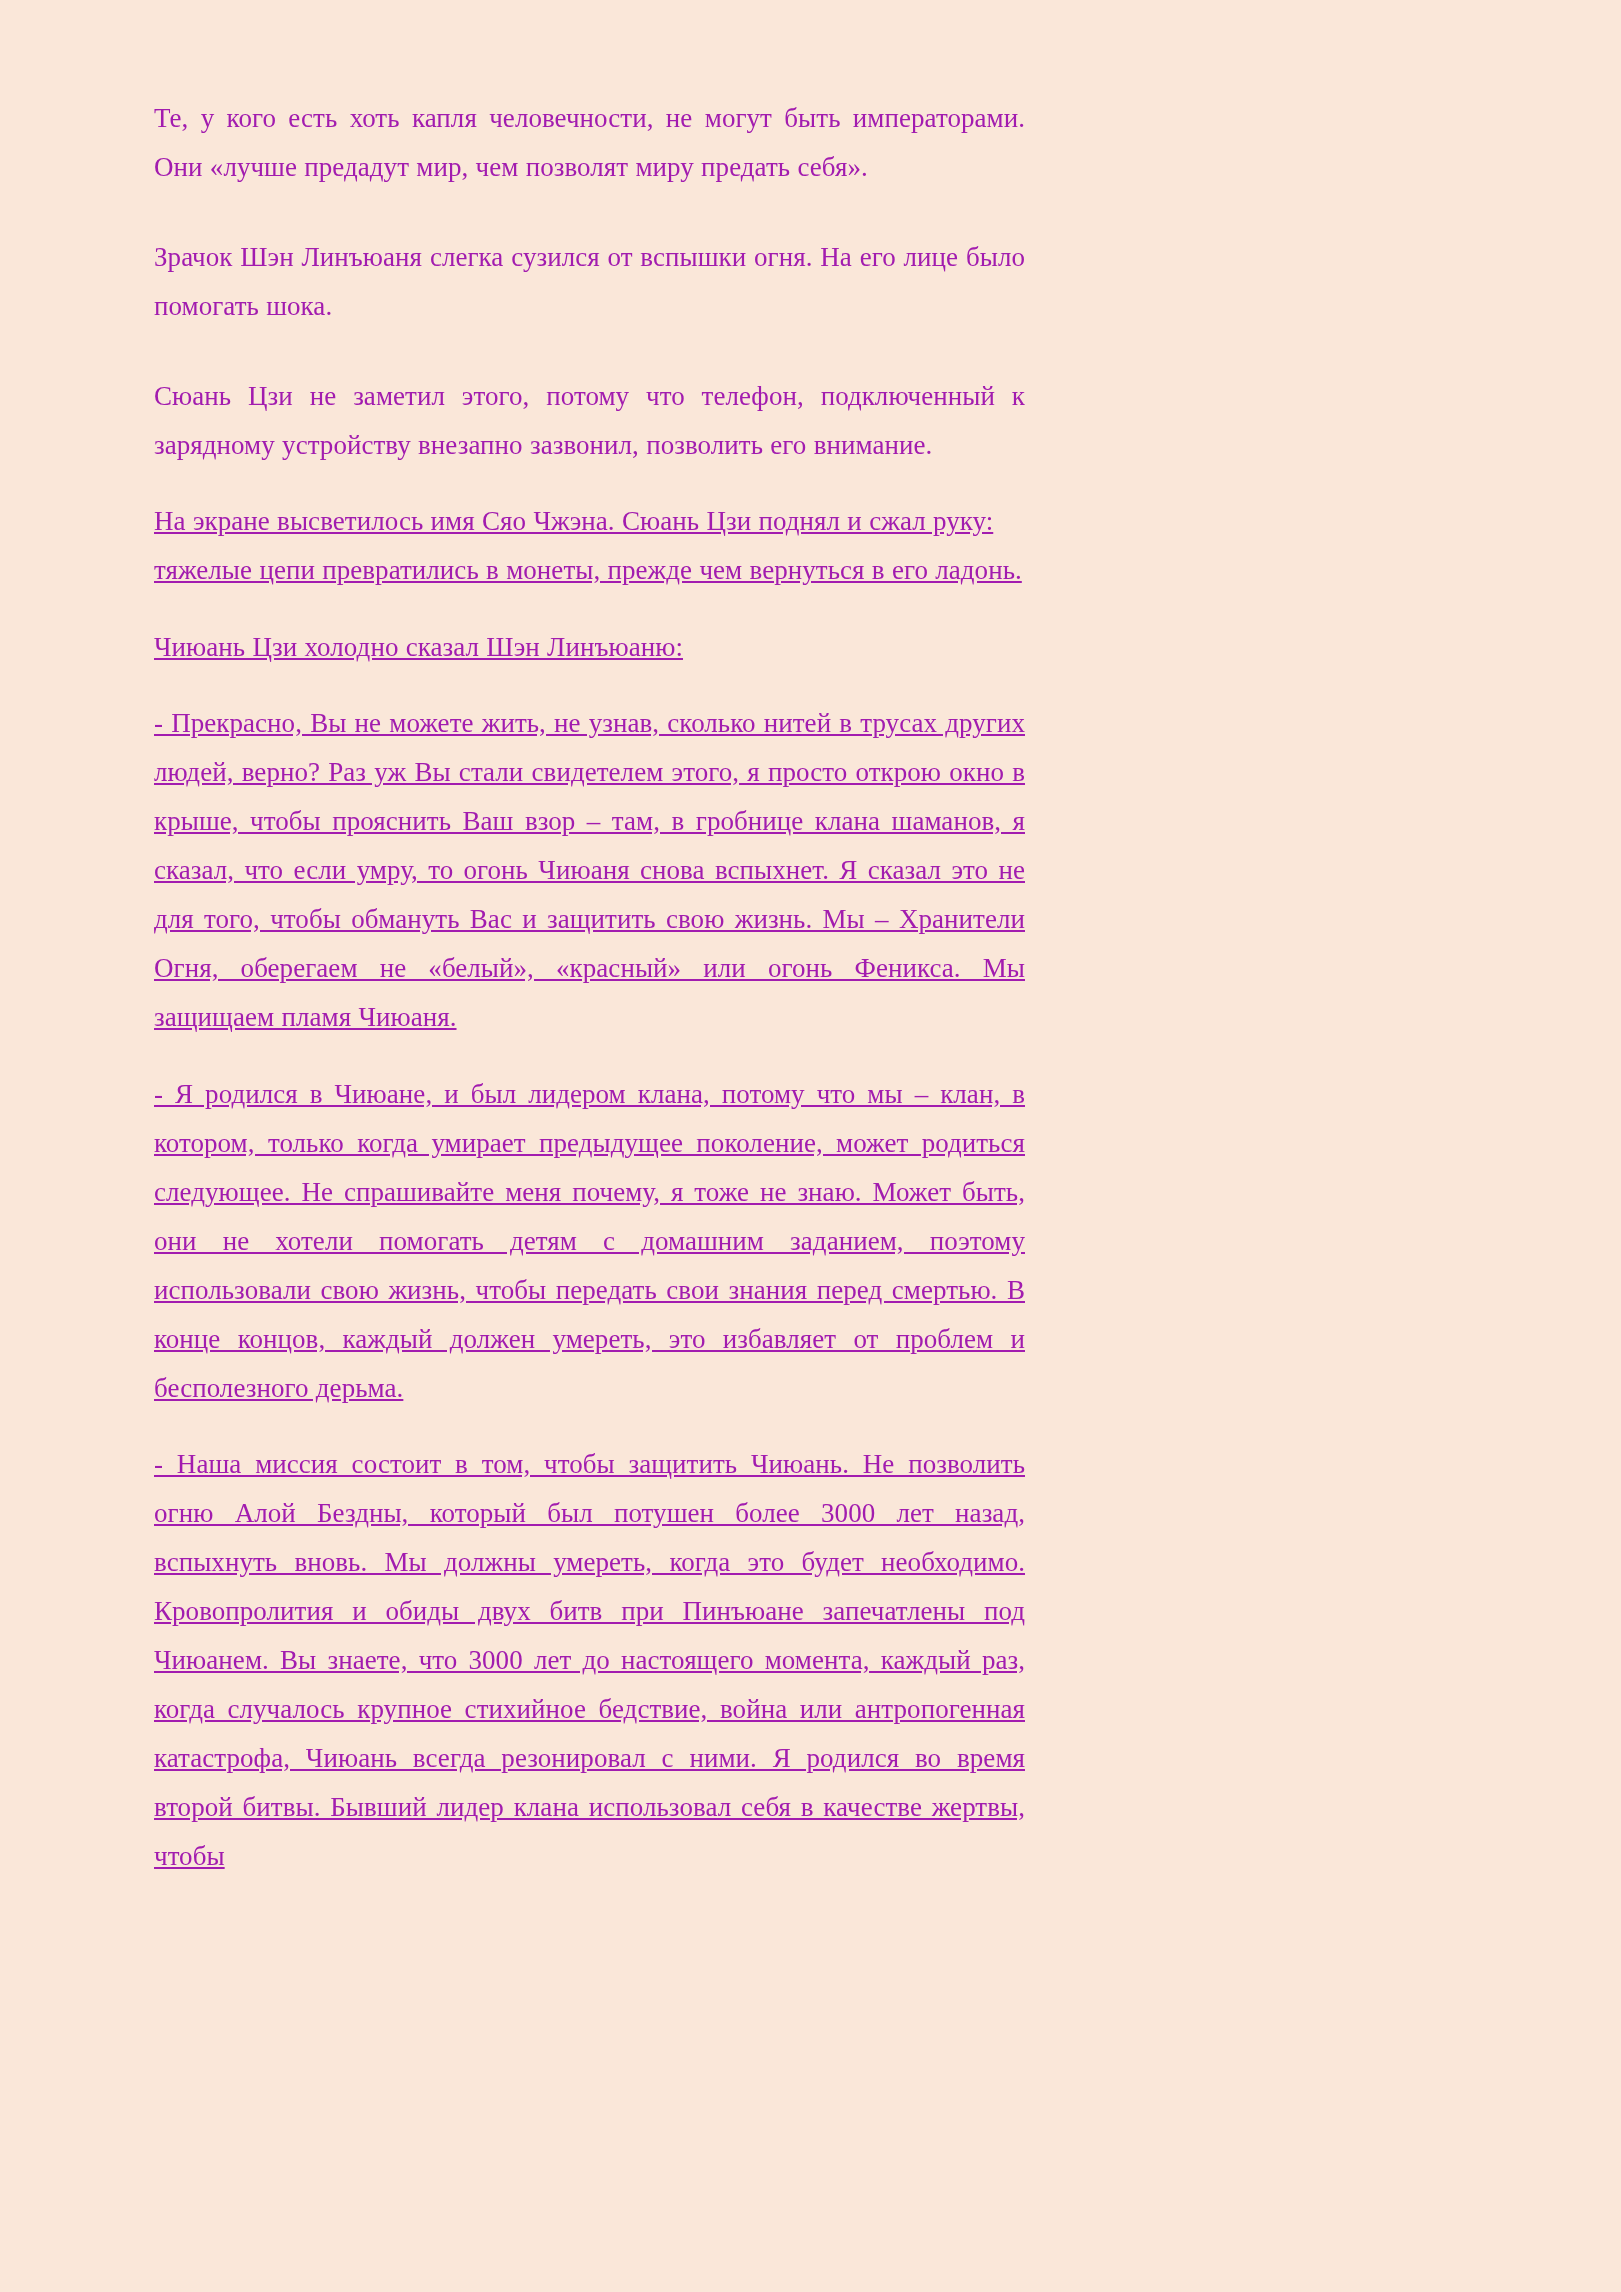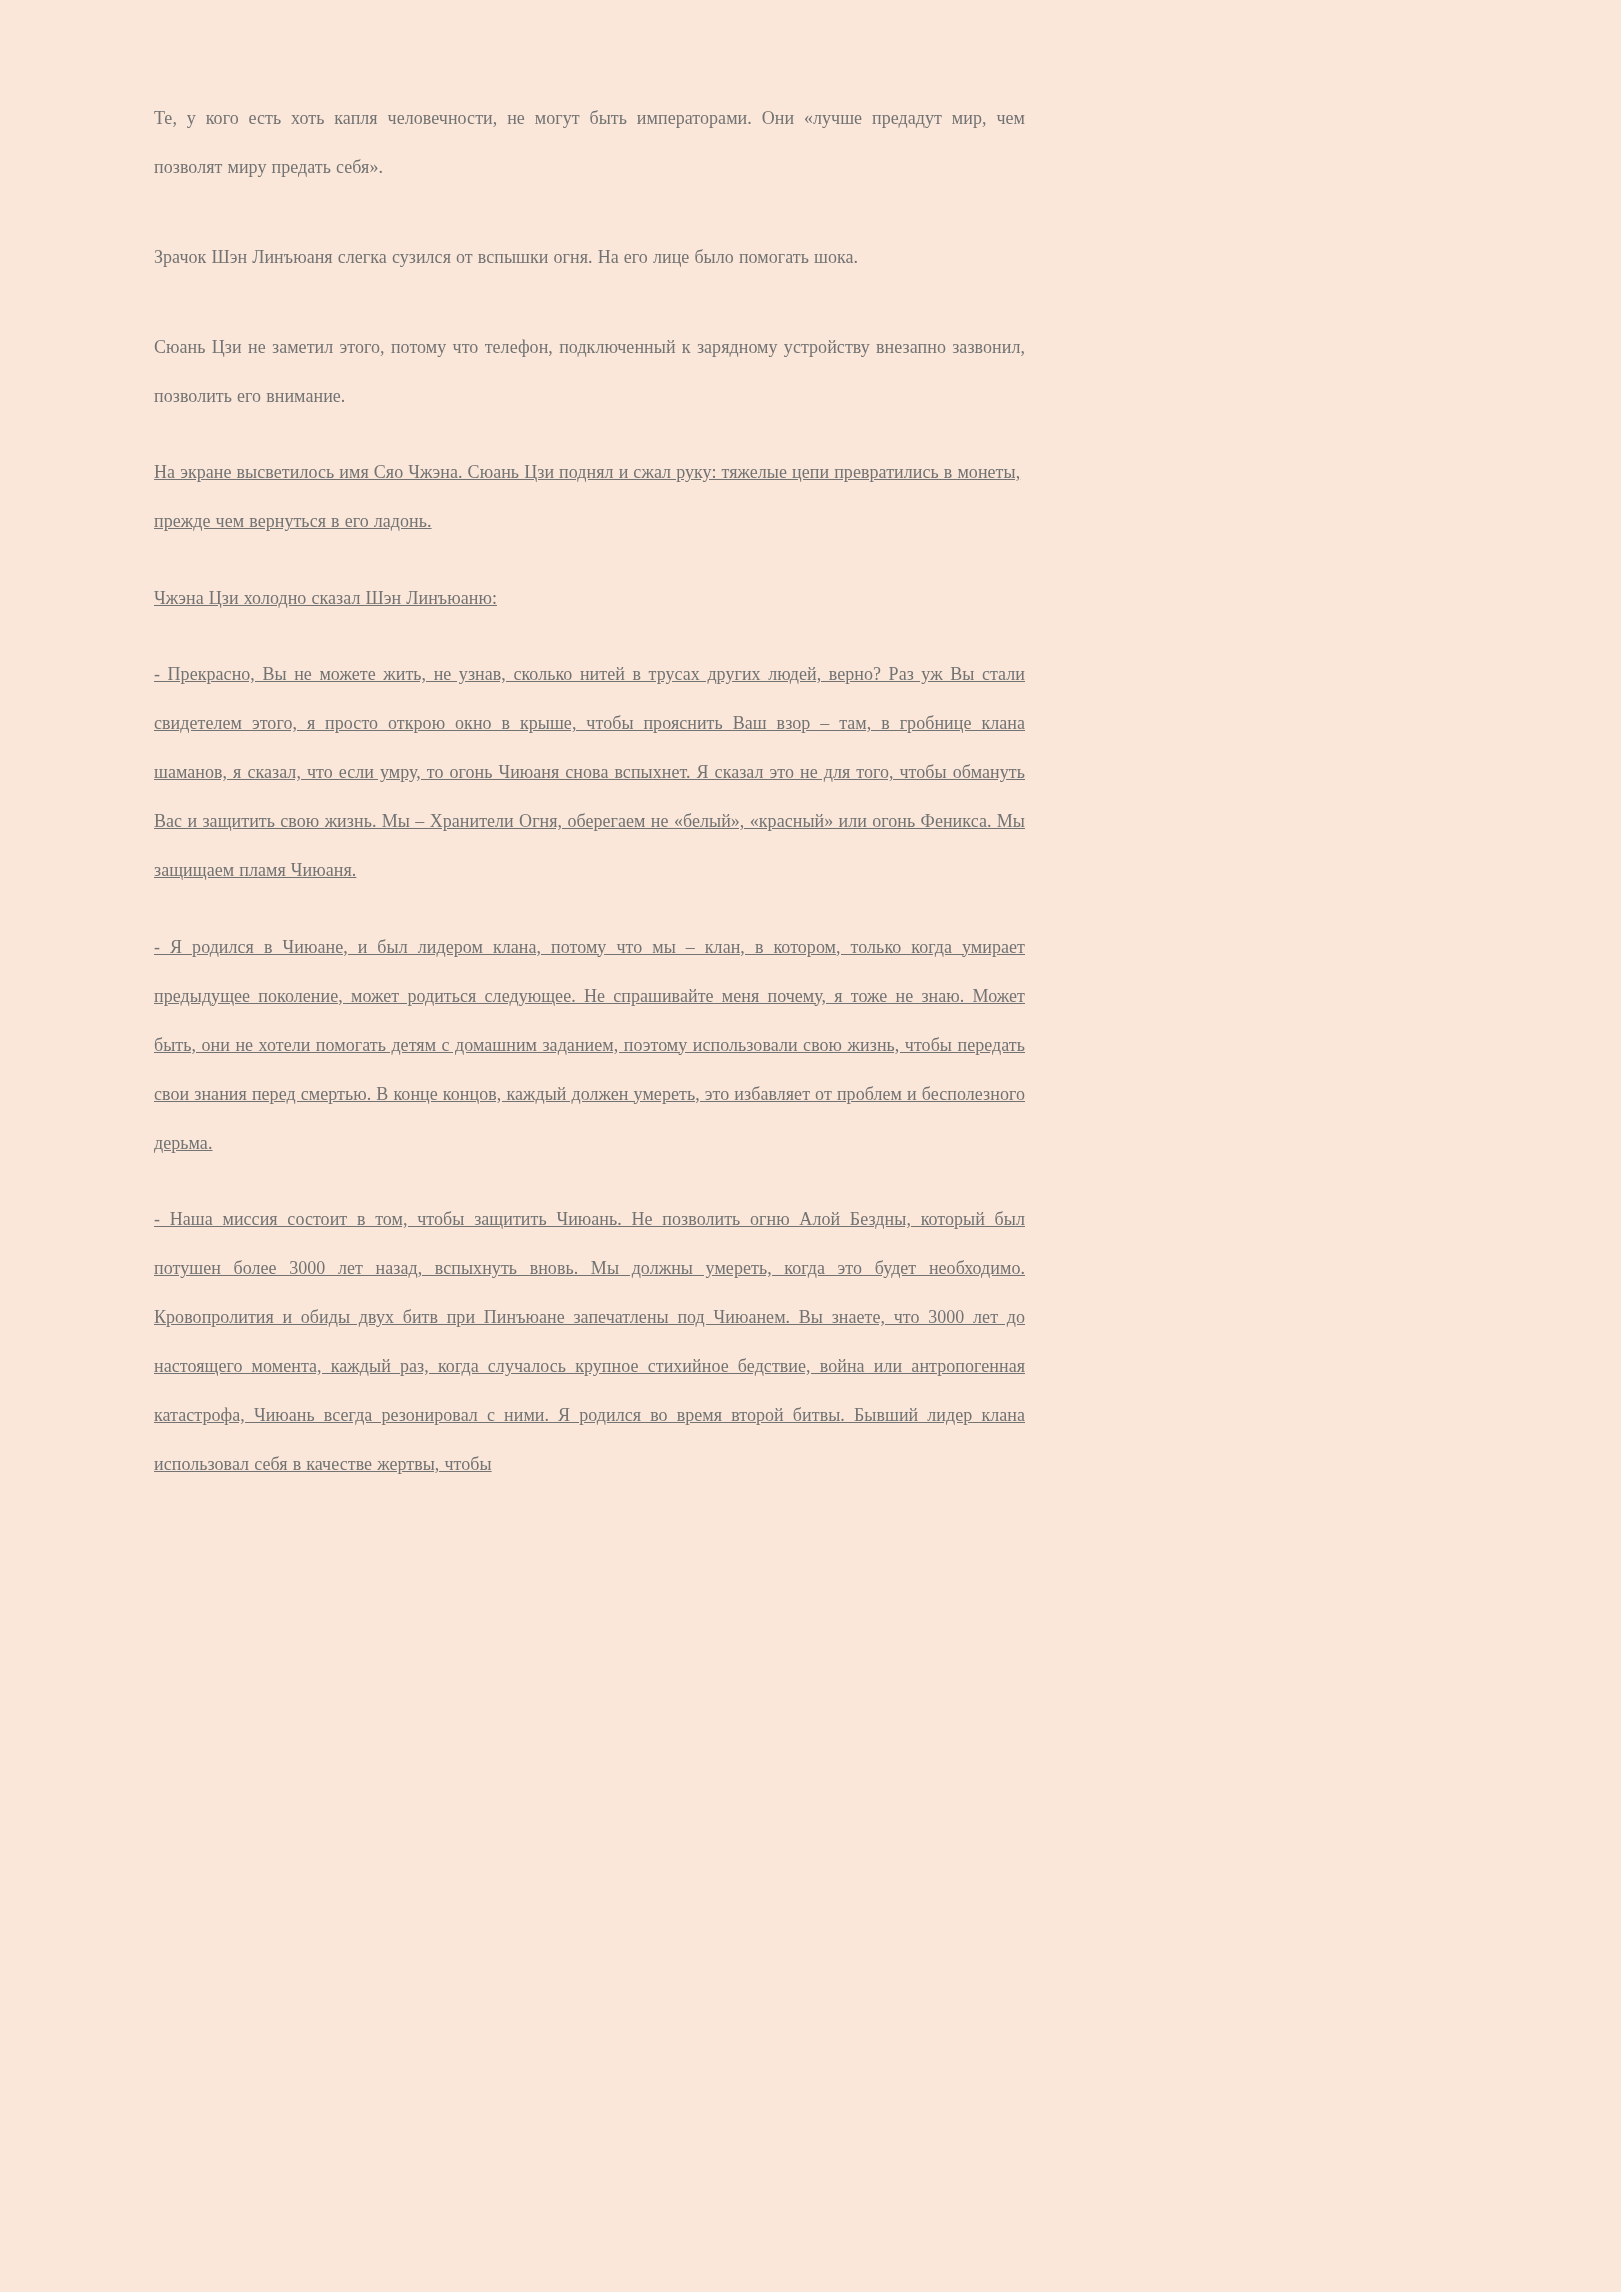--- a/index.html
+++ b/index.html
@@ -21,27 +21,27 @@
     background: #fae7d9;
     box-sizing: border-box;
     padding: 94px 596px 0 154px;
   }
   .doc-body {
     width: 871px;
   }
   p.para {
     margin: 0 0 0 0;
     padding: 0;
-    font-size: 18px;
+    font-size: 27px;
     line-height: 49px;
     text-align: justify;
     text-justify: inter-word;
     letter-spacing: 0.05px;
     word-spacing: 0.5px;
-    color: #737373;
+    color: #a21caf;
     hyphens: none;
   }
   p.para.gap-lg { margin-top: 41px; }
   p.para.gap-sm { margin-top: 27.4px; text-decoration: underline; }
   p.para.first  { margin-top: 0; }
   p.para.noj    { text-align: left; }
 </style>
 </head>
 <body>
 
@@ -49,21 +49,21 @@
   <div class="doc-body">
 
     <p class="para first">Те, у кого есть хоть капля человечности, не могут быть императорами. Они «лучше предадут мир, чем позволят миру предать себя».</p>
 
     <p class="para gap-lg">Зрачок Шэн Линъюаня слегка сузился от вспышки огня. На его лице было помогать шока.</p>
 
     <p class="para gap-lg">Сюань Цзи не заметил этого, потому что телефон, подключенный к зарядному устройству внезапно зазвонил, позволить его внимание.</p>
 
     <p class="para gap-sm noj">На экране высветилось имя Сяо Чжэна. Сюань Цзи поднял и сжал руку: тяжелые цепи превратились в монеты, прежде чем вернуться в его ладонь.</p>
 
-    <p class="para gap-sm noj">Чжэна Цзи холодно сказал Шэн Линъюаню:</p>
+    <p class="para gap-sm noj">Чиюань Цзи холодно сказал Шэн Линъюаню:</p>
 
     <p class="para gap-sm">-  Прекрасно,  Вы  не  можете  жить,  не  узнав,  сколько  нитей  в  трусах  других  людей, верно? Раз уж Вы стали свидетелем этого, я просто открою окно в крыше, чтобы прояснить Ваш взор – там, в гробнице клана шаманов, я сказал, что если умру, то огонь Чиюаня снова вспыхнет. Я сказал это не для того, чтобы обмануть Вас и защитить свою жизнь. Мы – Хранители Огня, оберегаем не «белый», «красный» или огонь Феникса. Мы защищаем пламя Чиюаня.</p>
 
 
     <p class="para gap-sm">- Я родился в Чиюане, и был лидером клана, потому что мы – клан, в котором, только когда умирает предыдущее поколение, может родиться следующее. Не спрашивайте меня почему, я тоже не знаю. Может быть, они не хотели помогать детям с домашним заданием, поэтому использовали свою жизнь, чтобы передать свои знания перед смертью. В конце концов, каждый должен умереть, это избавляет от проблем и бесполезного дерьма.</p>
 
     <p class="para gap-sm">-  Наша  миссия  состоит  в  том,  чтобы  защитить  Чиюань.  Не  позволить  огню  Алой Бездны, который был потушен более 3000 лет назад, вспыхнуть вновь. Мы должны умереть, когда это будет необходимо. Кровопролития и обиды двух битв при Пинъюане запечатлены под Чиюанем. Вы знаете, что 3000 лет до настоящего момента, каждый раз, когда случалось крупное стихийное бедствие, война или антропогенная катастрофа, Чиюань всегда резонировал с ними. Я родился во время второй битвы. Бывший лидер клана использовал себя в качестве жертвы, чтобы</p>
 
   </div>
 </div>

